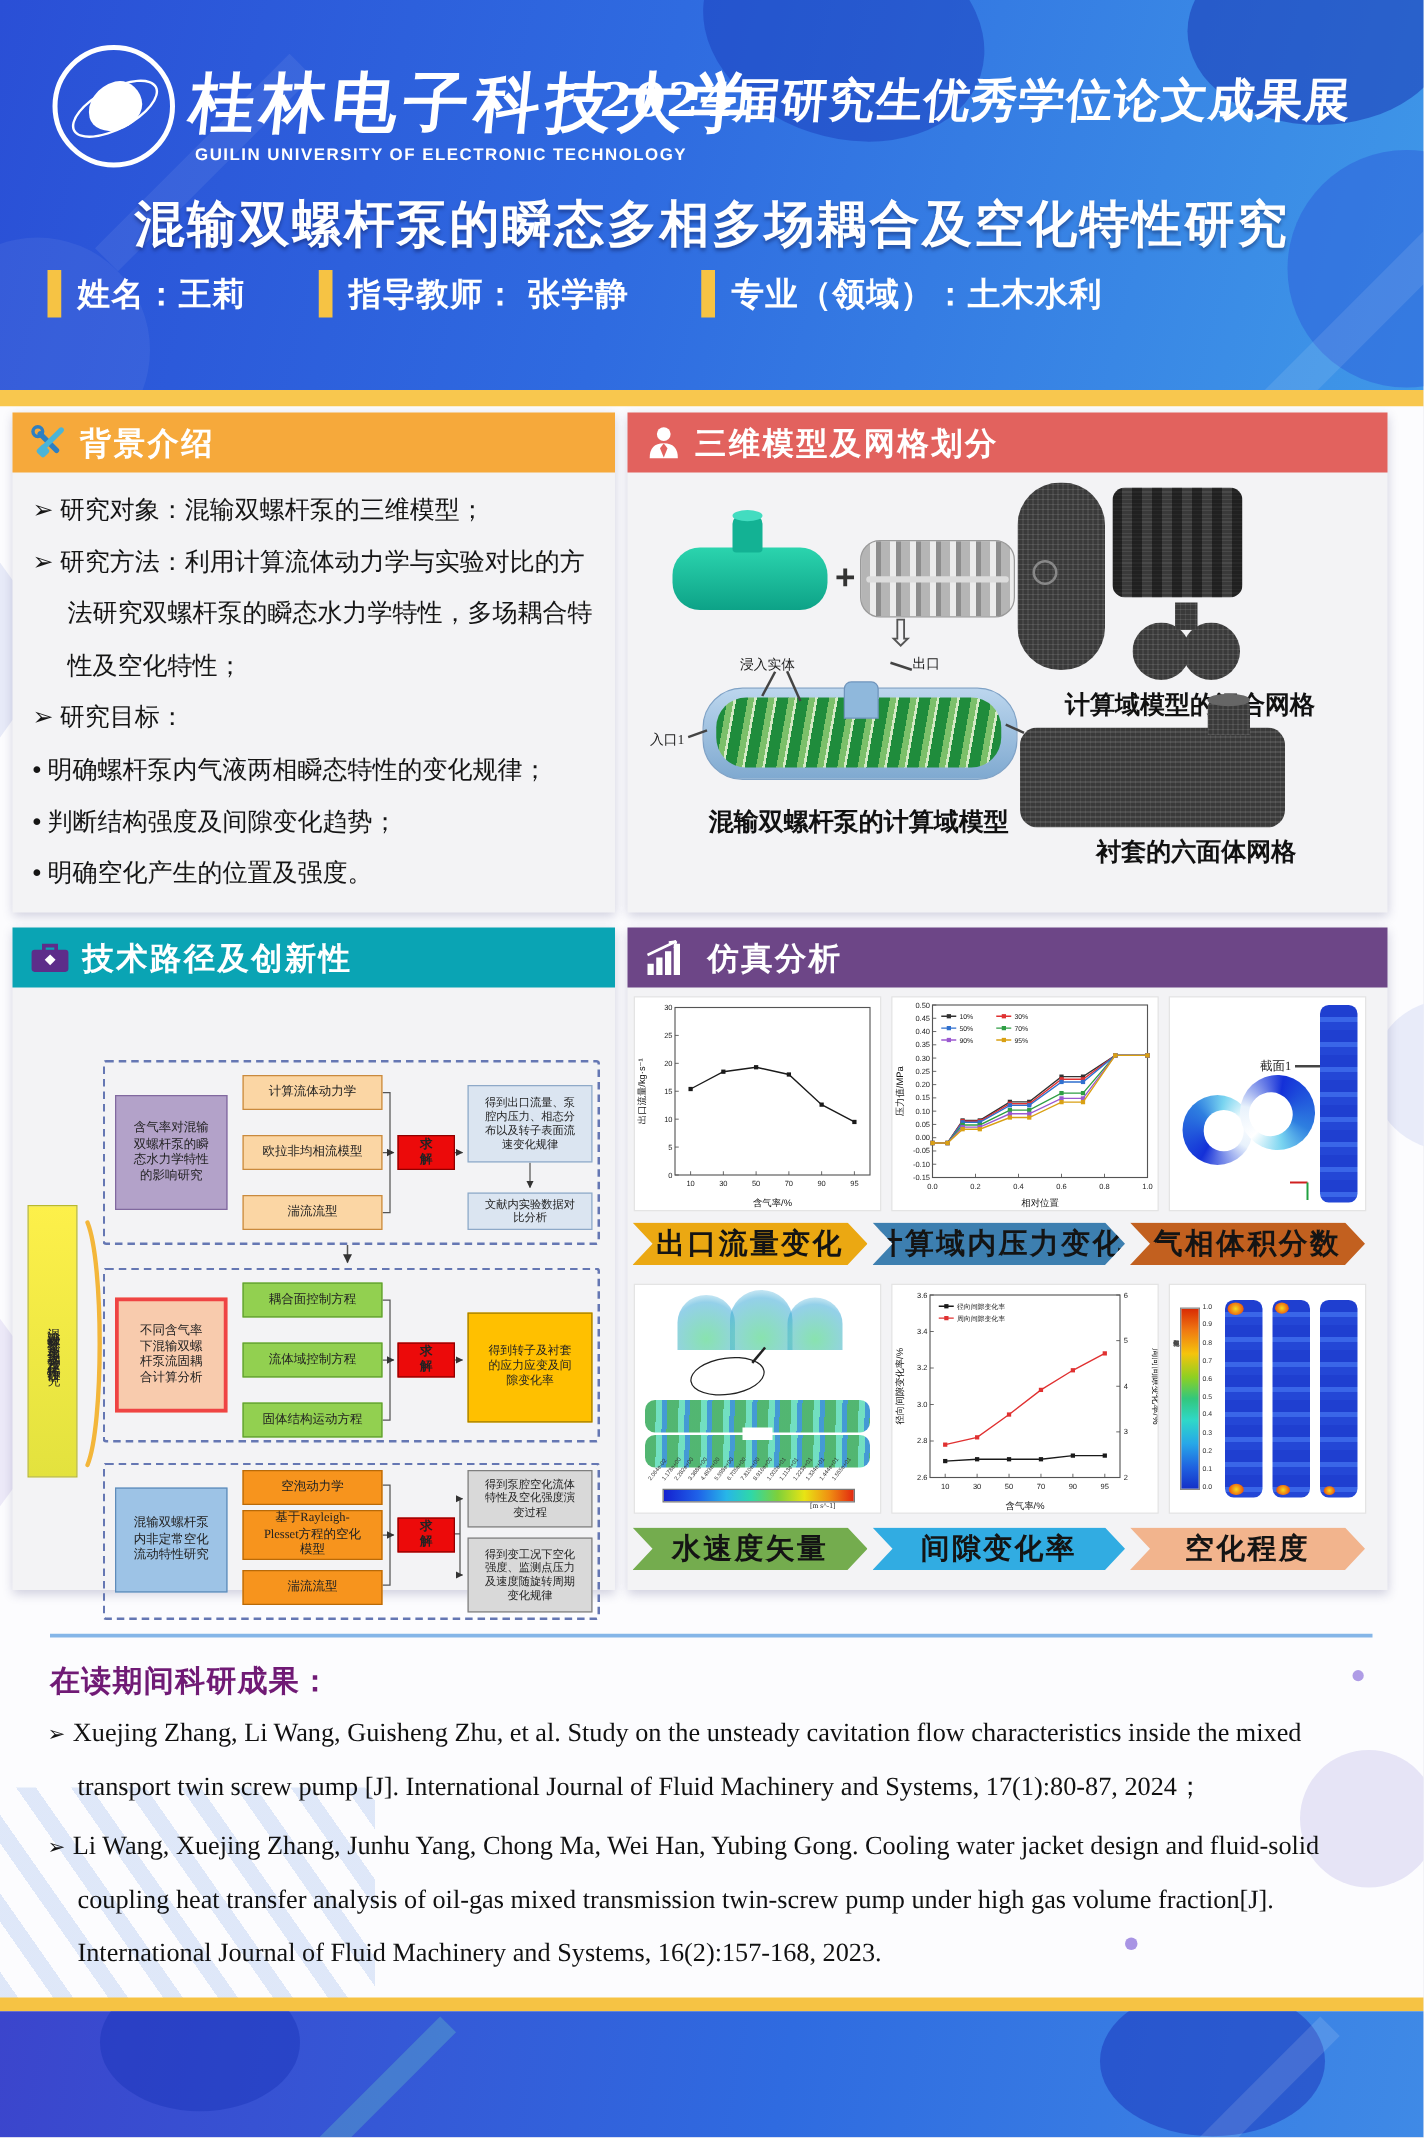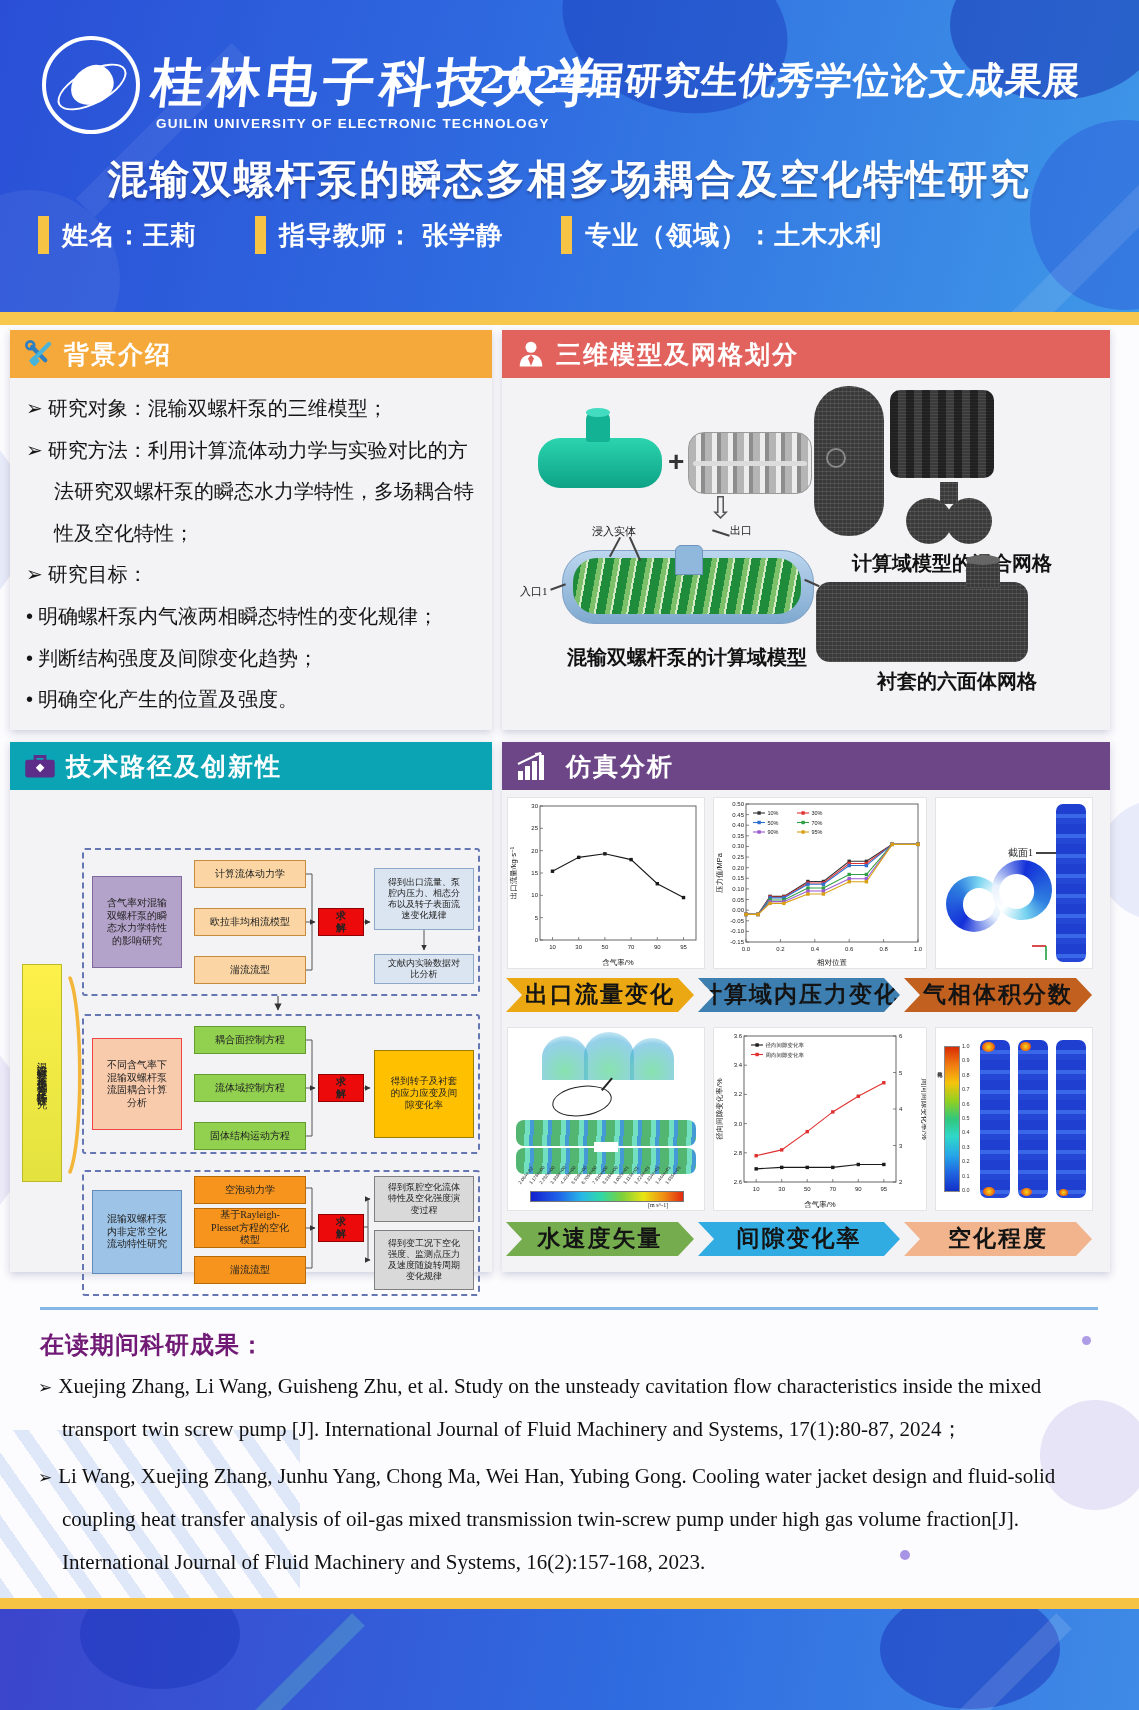--- a/index.html
+++ b/index.html
@@ -69,21 +69,21 @@
   .meshF-top::before{content:"";position:absolute;left:0;top:-5px;width:34px;height:10px;background:#666;border-radius:50%;}
   .m-caption{font-family:"Liberation Serif",serif;font-size:20px;font-weight:600;color:#111;text-align:center;}
   
   .fc{position:absolute;left:8px;top:56px;width:466px;height:466px;}
   .fc-box{position:absolute;box-sizing:border-box;display:flex;align-items:center;justify-content:center;
     text-align:center;font-family:"Liberation Serif",serif;font-size:10px;line-height:1.25;color:#222;padding:13px;}
   .fc-dash{position:absolute;border:2px dashed #6577b3;border-radius:3px;box-sizing:border-box;}
   .fc-yellow{background:linear-gradient(180deg,#fdf04a,#e3e23e);border:1px solid #b9b92a;
     writing-mode:vertical-rl;text-orientation:upright;letter-spacing:2px;font-size:10.5px;}
   .fc-purple{background:#b3a2c9;border:1px solid #81699f;}
-  .fc-salmon{background:#f8cbad;border:1px solid #ef4444;}
+  .fc-salmon{background:#f8cbad;border:3px solid #ef4444;}
   .fc-lblue{background:#9dc3e6;border:1px solid #5f8cba;}
   .fc-orange{background:#fbd6a4;border:1px solid #c98a3e;}
   .fc-green{background:#92d050;border:1px solid #5f9e2f;}
   .fc-obright{background:#f7941d;border:1px solid #b96a08;}
   .fc-red{background:#ec0a0a;border:1px solid #8f0000;font-weight:bold;}
   .fc-blueout{background:#dbe5f1;border:1px solid #8ea9c8;font-size:9px;}
   .fc-gold{background:#ffc000;border:1px solid #a07c00;font-size:9.5px;}
   .fc-gray{background:#d9d9d9;border:1px solid #7f7f7f;font-size:9px;}
   
   .sim-body{padding:6px;}

